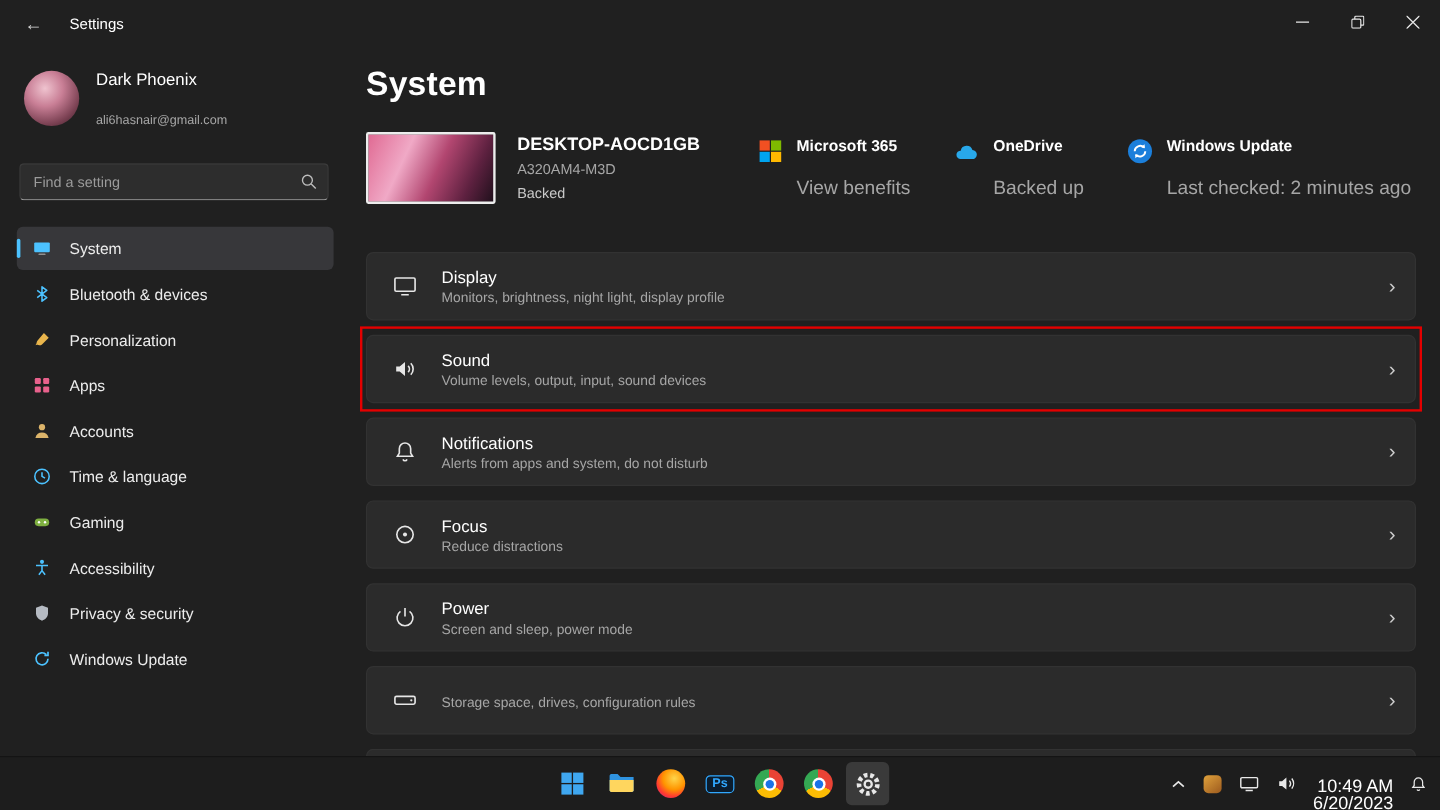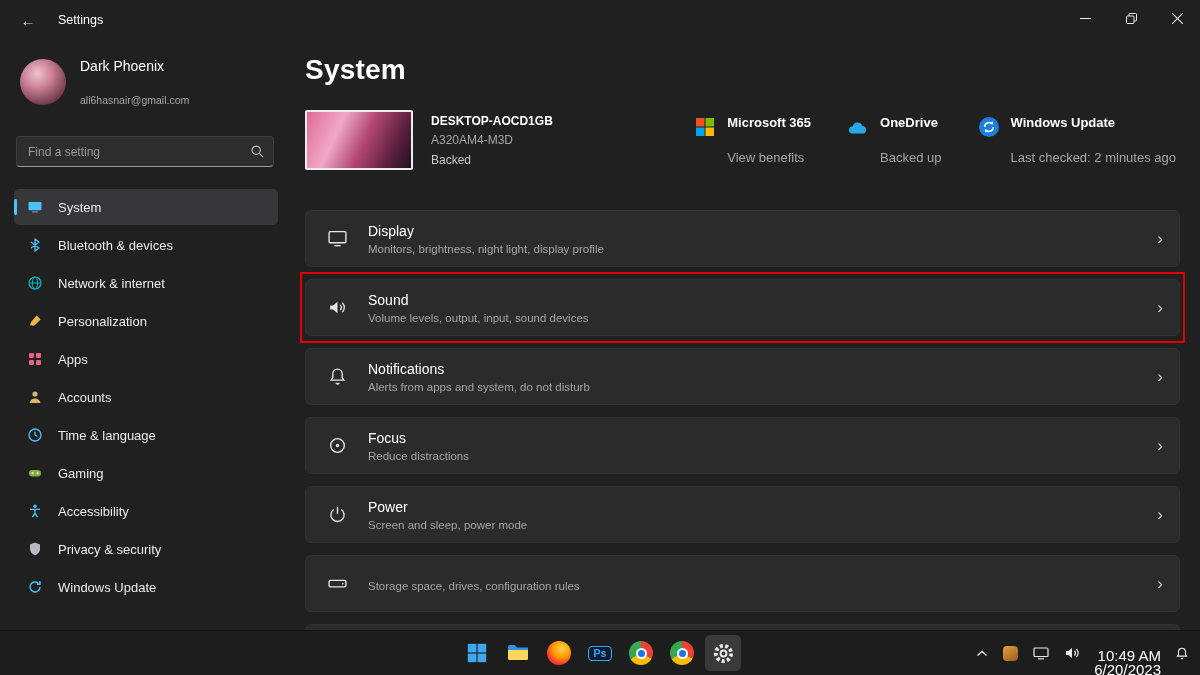--- a/index.html
+++ b/index.html
@@ -42,28 +42,28 @@
               border-radius:3px; background:#4cc2ff; }
   .nav-ico { width:18px; height:18px; display:flex; align-items:center; justify-content:center; flex:0 0 auto; }
 
   
   .main { position:absolute; left:292px; top:40px; right:0; bottom:45px; padding:0 20px 0 13px; overflow:hidden; }
   .page-title { font-size:28px; font-weight:700; margin-top:14px; letter-spacing:.2px; }
   .device-row { display:flex; align-items:center; margin-top:24px; }
   .thumb { width:108px; height:60px; border:2px solid #ededed; border-radius:2px; flex:0 0 auto;
            background: linear-gradient(115deg,#e06a93 0%, #f0a9c6 30%, #b24670 55%, #5e2140 80%, #20101c 100%); }
   .device-meta { margin-left:18px; }
-  .dev-name { font-size:12px; font-weight:700; }
+  .dev-name { font-size:15px; font-weight:700; }
   .dev-model { font-size:12px; color:#a6a6a6; margin-top:5px; }
   .dev-rename { font-size:12px; color:#c9c9c9; margin-top:6px; cursor:pointer; }
   .tiles { margin-left:auto; display:flex; gap:36px; align-items:flex-start; padding-right:4px; }
   .tile { display:flex; gap:11px; align-items:flex-start; cursor:pointer; }
   .tile-ico { width:22px; height:22px; display:flex; align-items:center; justify-content:center; margin-top:1px; }
   .tile-title { font-size:13px; font-weight:700; }
-  .tile-sub { font-size:13px; color:#a6a6a6; margin-top:20px; }
+  .tile-sub { font-size:16px; color:#a6a6a6; margin-top:20px; }
 
   .cards { margin-top:40px; display:flex; flex-direction:column; gap:12px; }
   .card { position:relative; height:57px; background:#2b2b2b; border:1px solid #323232; border-radius:6px;
           display:flex; align-items:center; padding-right:16px; cursor:pointer; }
   .card-ico { width:62px; display:flex; align-items:center; justify-content:center; flex:0 0 auto; }
   .card-text { flex:1; }
   .card-title { font-size:14px; color:#ffffff; }
   .card-sub { font-size:11.5px; color:#a6a6a6; margin-top:4px; }
   .chev { color:#cdcdcd; font-size:17px; line-height:1; }
   .card.sliver { height:16px; border-bottom:none; border-radius:6px 6px 0 0; cursor:default; }
@@ -151,30 +151,20 @@
       <div class="nav-item">
         <span class="nav-ico">
             <svg width="16" height="16" viewBox="0 0 16 16" fill="none" stroke="#4cc2ff" stroke-width="1.3" stroke-linejoin="round">
               <path d="M4 5l8 6-4 3V2l4 3-8 6"></path>
             </svg>
           </span>
         <span>Bluetooth &amp; devices</span>
       </div>
       <div class="nav-item">
         <span class="nav-ico">
-            <svg width="16" height="16" viewBox="0 0 16 16" fill="none" stroke="#00b7c3">
-              <circle cx="8" cy="8" r="6" stroke-width="1.2"></circle>
-              <ellipse cx="8" cy="8" rx="2.6" ry="6" stroke-width="1"></ellipse>
-              <path d="M2 8h12" stroke-width="1"></path>
-            </svg>
-          </span>
-        <span>Network &amp; internet</span>
-      </div>
-      <div class="nav-item">
-        <span class="nav-ico">
             <svg width="16" height="16" viewBox="0 0 16 16">
               <path d="M9.6 2.4l4 4-5.6 5.6c-.8.8-2 1-3 .5-1-.4-2.3-.2-3.1.6.9-.2 1.4-1.3 1.6-2.4.1-.8.4-1.6 1-2.2z" fill="#e9b54c"></path>
             </svg>
           </span>
         <span>Personalization</span>
       </div>
       <div class="nav-item">
         <span class="nav-ico">
             <svg width="16" height="16" viewBox="0 0 16 16" fill="#e8618c">
               <rect x="2" y="2" width="5" height="5" rx="1"></rect>

